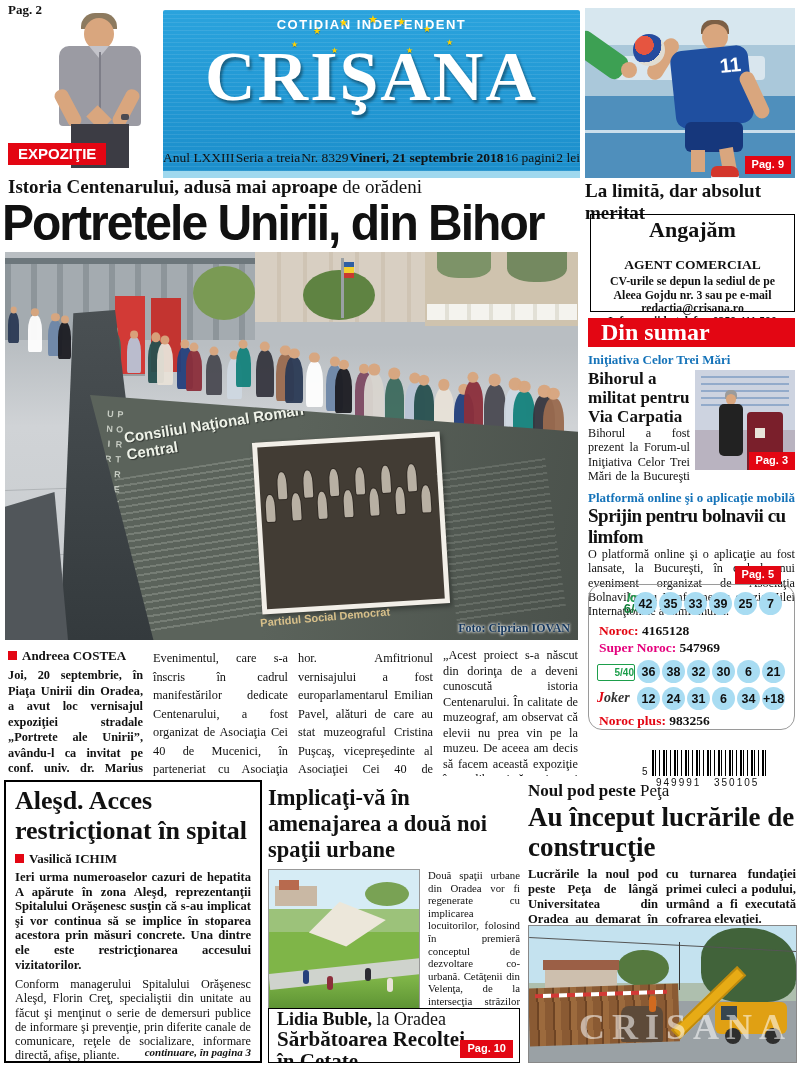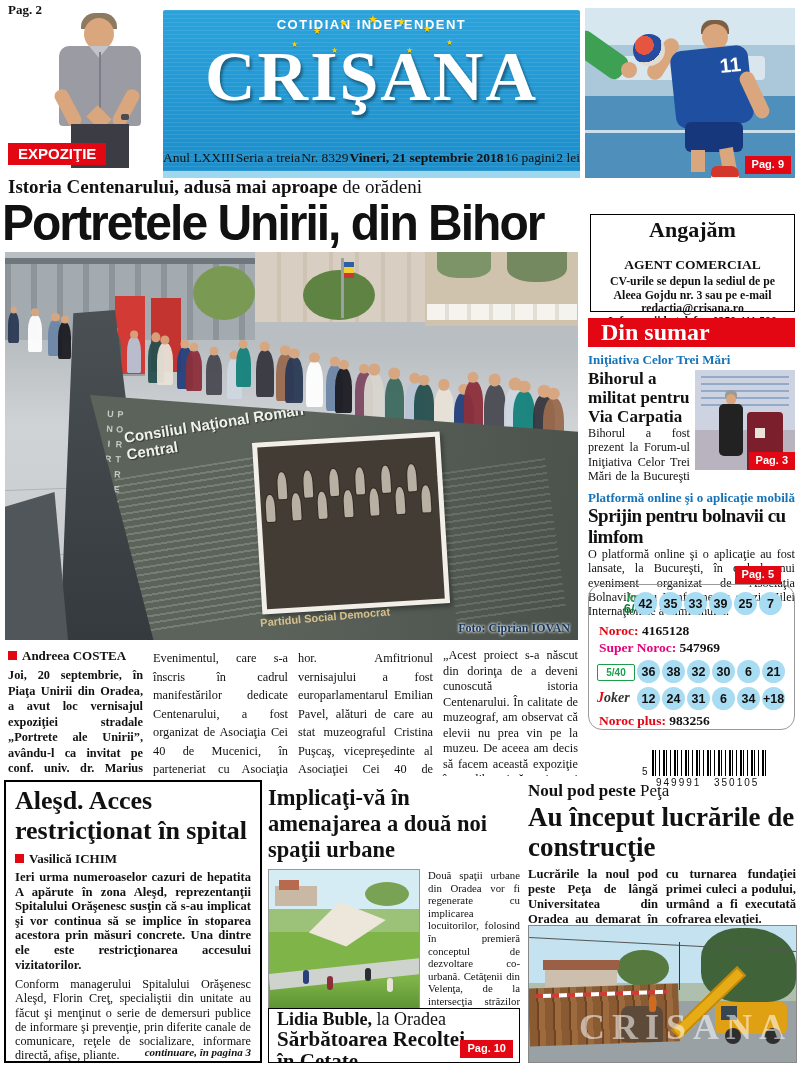--- a/index.html
+++ b/index.html
@@ -86,20 +86,21 @@
     <div class="abs" style="left:88px;top:40px;width:78px;height:78px;background:#1f4fa0;border-radius:12px;transform:rotate(-6deg);">
       <span class="abs sans" style="right:8px;top:8px;color:#fff;font-weight:bold;font-size:20px;">11</span>
     </div>
     <div class="abs skin" style="left:162px;top:62px;width:15px;height:50px;transform:rotate(-25deg);border-radius:8px;"></div>
     <div class="abs" style="left:100px;top:114px;width:58px;height:30px;background:#16377c;border-radius:6px;"></div>
     <div class="abs skin" style="left:106px;top:142px;width:14px;height:22px;"></div>
     <div class="abs skin" style="left:136px;top:140px;width:14px;height:24px;transform:rotate(-10deg);"></div>
     <div class="abs" style="left:126px;top:158px;width:28px;height:11px;background:#d3362b;border-radius:6px 8px 2px 2px;box-shadow:0 2px 0 #eee;"></div>
     <span class="badge abs" style="right:4px;bottom:4px;">Pag. 9</span>
   </div>
+  <div class="abs" style="left:585px;top:180px;width:212px;font:bold 19px/22px 'Liberation Serif',serif;">La limită, dar absolut meritat</div>
 
   <div class="abs" style="left:8px;top:176px;width:560px;font-size:19px;"><span style="font-weight:bold;">Istoria Centenarului, adusă mai aproape</span><span> de orădeni</span></div>
   <div class="abs sans" style="left:2px;top:194px;width:578px;font-weight:900;font-size:48px;letter-spacing:-2px;transform:scale(1,1.04);transform-origin:top left;">Portretele Unirii, din Bihor</div>
 
   <div class="abs" style="left:5px;top:252px;width:573px;height:388px;overflow:hidden;
        background:linear-gradient(180deg,#b9bec2 0 24%,#d0d3d6 45%,#c6cacd 100%);">
     <div class="abs" style="left:0;top:6px;width:250px;height:76px;background:repeating-linear-gradient(90deg,#8d959a 0 6px,#a4abb0 6px 26px);border-top:6px solid #6d777c;"></div>
     <div class="abs" style="left:250px;top:0;width:170px;height:70px;background:repeating-linear-gradient(90deg,#d8cfc2 0 22px,#cfc4b4 22px 26px);"></div>
     <div class="abs" style="left:420px;top:0;width:153px;height:74px;background:#cfc3ae;"></div>
     <div class="abs" style="left:432px;top:0;width:54px;height:26px;background:#7d9368;border-radius:0 0 40% 40%;"></div>
@@ -242,21 +243,21 @@
   <div class="abs" style="left:588px;top:584px;width:207px;height:146px;border:1.5px solid #9a9a9a;border-radius:14px;box-sizing:border-box;">
     <div class="abs" style="left:24px;top:8px;width:36px;text-align:right;">
       <div style="font:bold italic 12px 'Liberation Sans',sans-serif;color:#1d9e4b;line-height:10px;">loto</div>
       <div style="font:bold 13px 'Liberation Sans',sans-serif;color:#15803d;line-height:12px;">6/49</div>
     </div>
     <div class="abs" style="left:43px;top:7px;">
       <span class="ball">42</span><span class="ball">35</span><span class="ball">33</span><span class="ball">39</span><span class="ball">25</span><span class="ball">7</span>
     </div>
     <div class="abs" style="left:10px;top:38px;font:bold 13.5px 'Liberation Serif',serif;"><span style="color:#e30613;">Noroc:</span> <span>4165128</span></div>
     <div class="abs" style="left:10px;top:55px;font:bold 13.5px 'Liberation Serif',serif;"><span style="color:#e5007d;">Super Noroc:</span> <span>547969</span></div>
-    <div class="abs" style="left:8px;top:79px;width:36px;height:15px;border:1.5px solid #1d9e4b;border-radius:2px;text-align:center;font:bold 10px/15px 'Liberation Sans',sans-serif;color:#1d9e4b;">5/40</div>
+    <div class="abs" style="left:8px;top:79px;width:36px;height:15px;border:1.5px solid #1d9e4b;border-radius:2px;text-align:right;font:bold 10px/15px 'Liberation Sans',sans-serif;color:#1d9e4b;">5/40</div>
     <div class="abs" style="left:46px;top:75px;">
       <span class="ball">36</span><span class="ball">38</span><span class="ball">32</span><span class="ball">30</span><span class="ball">6</span><span class="ball">21</span>
     </div>
     <div class="abs" style="left:8px;top:105px;font:bold italic 14px 'Liberation Serif',serif;"><span style="color:#e30613;">J</span><span style="color:#333;">oker</span></div>
     <div class="abs" style="left:46px;top:102px;">
       <span class="ball">12</span><span class="ball">24</span><span class="ball">31</span><span class="ball">6</span><span class="ball">34</span><span class="ball">+18</span>
     </div>
     <div class="abs" style="left:10px;top:128px;font:bold 13.5px 'Liberation Serif',serif;"><span style="color:#e30613;">Noroc plus:</span> <span>983256</span></div>
   </div>
 

